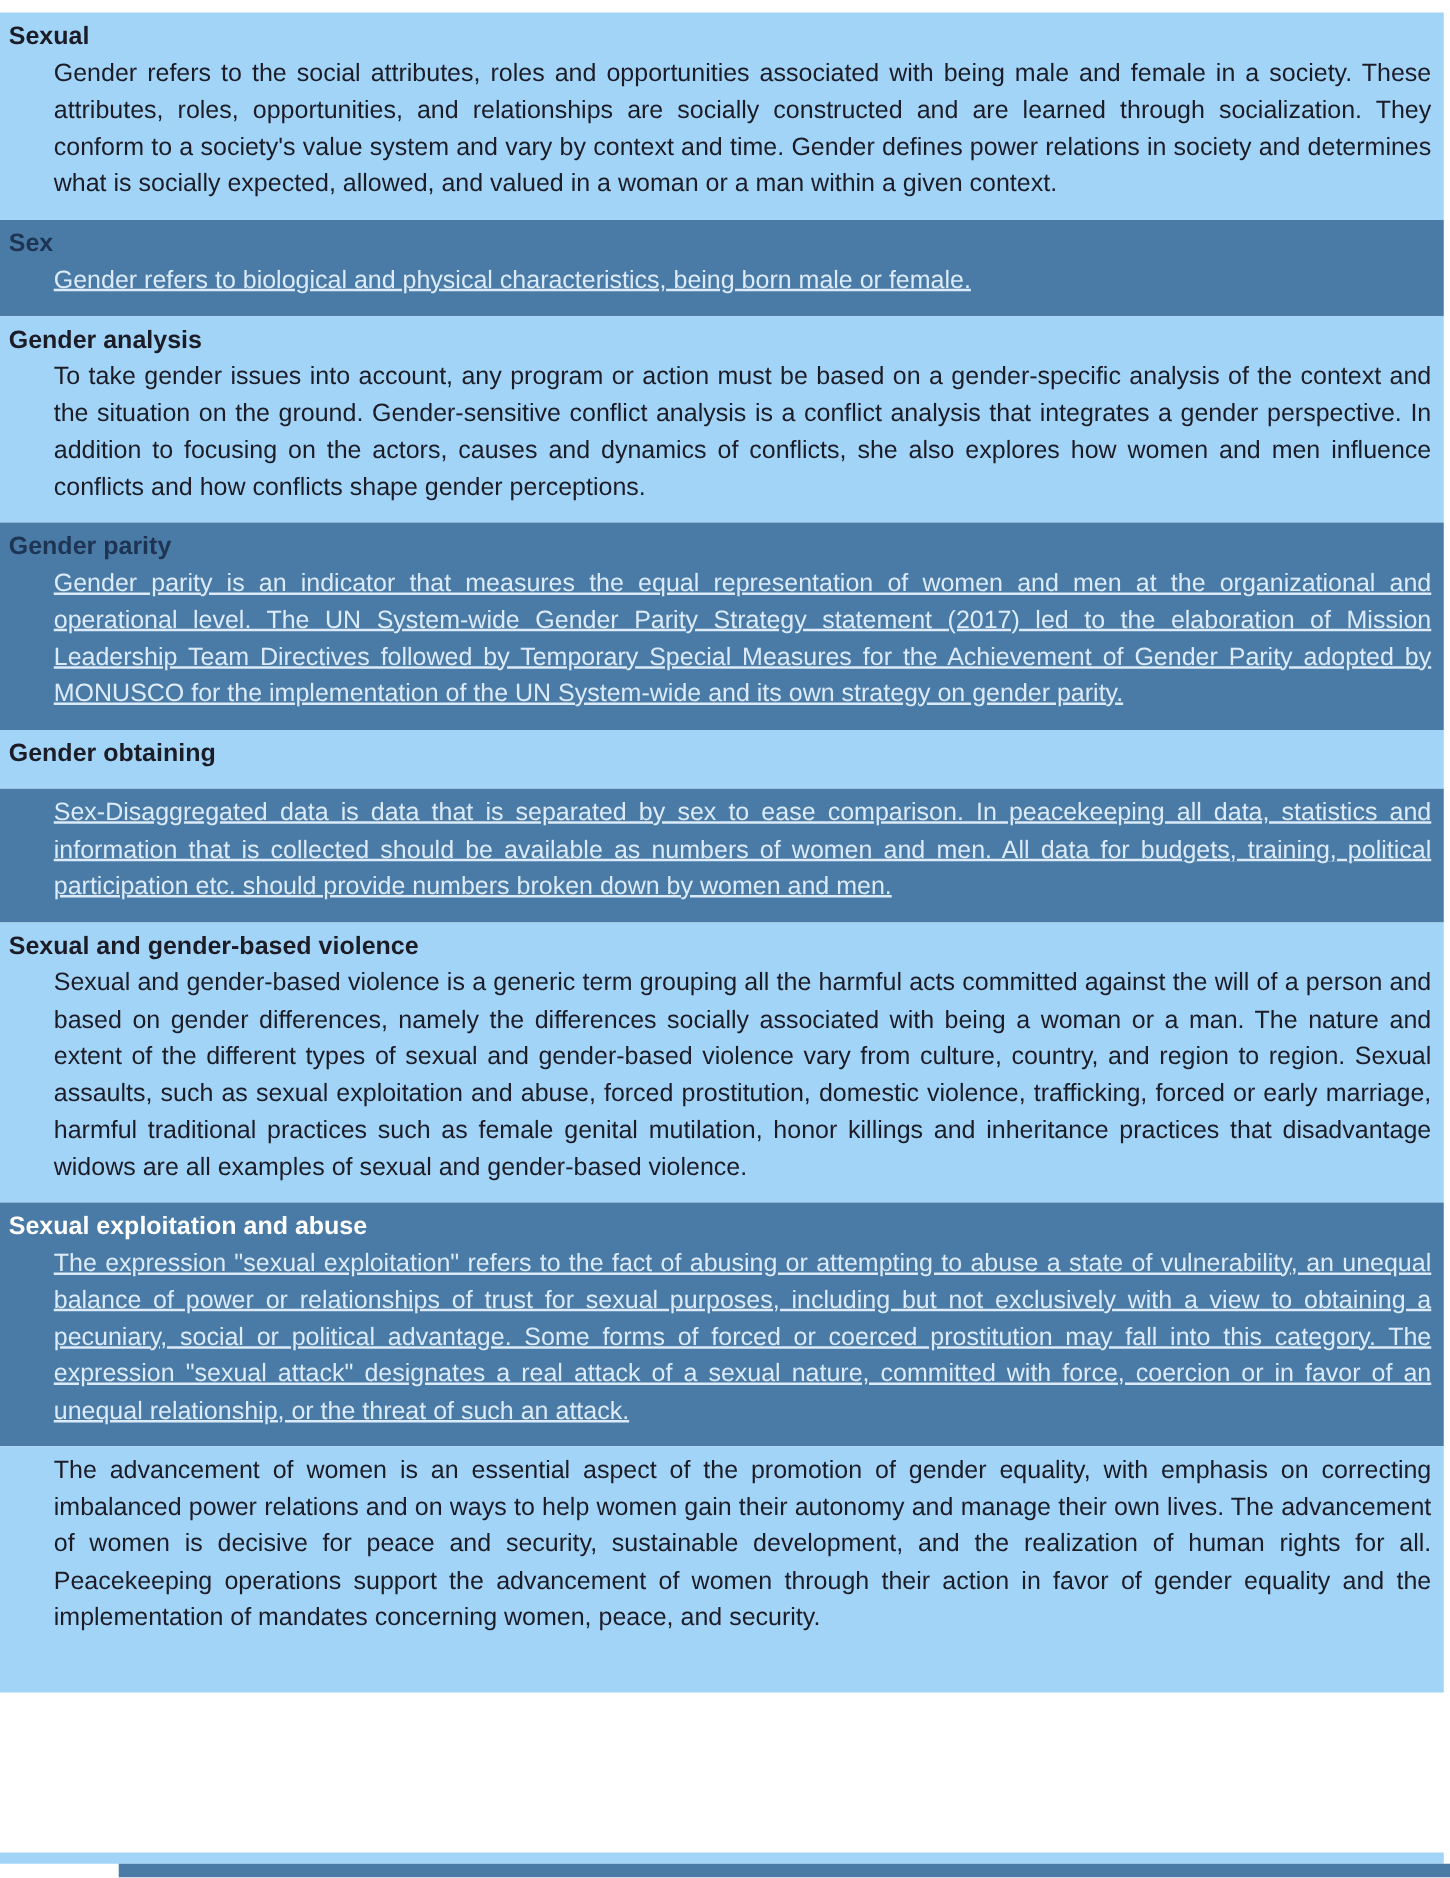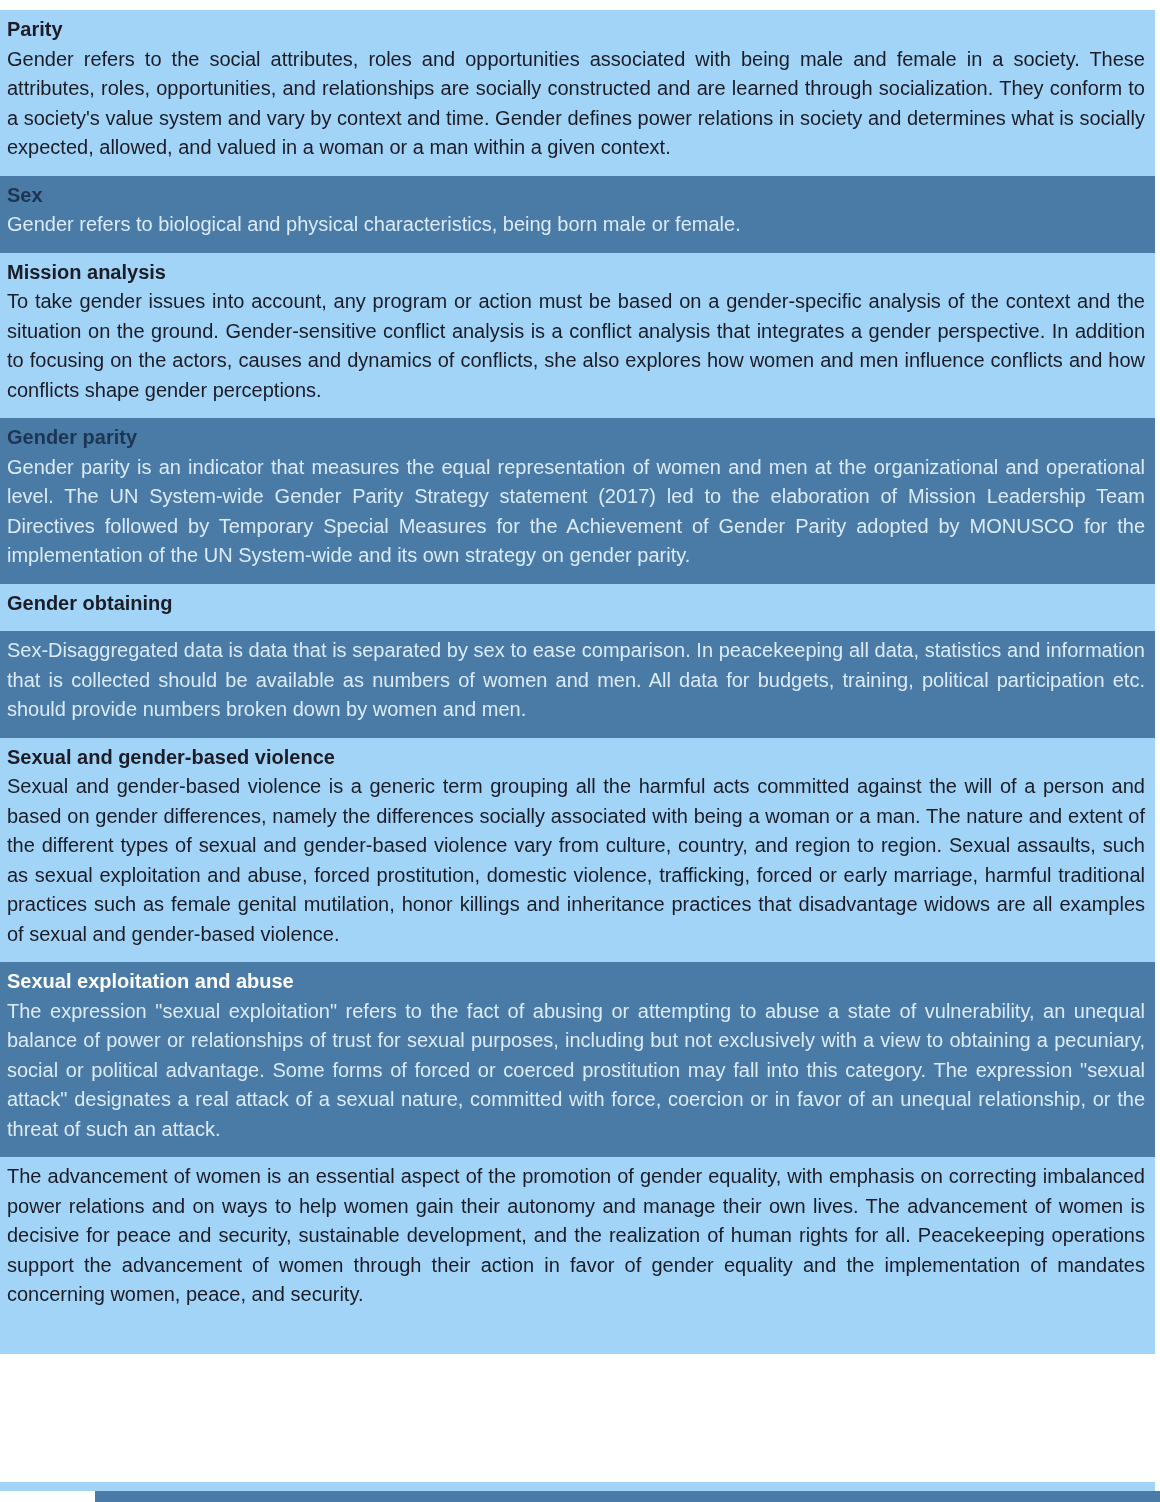--- a/index.html
+++ b/index.html
@@ -34,23 +34,24 @@
     font-size: 20px;
     line-height: 29.5px;
     font-weight: bold;
   }
   .sec.light h2 { color: var(--text_on_light); }
   .sec.dark h2.navy  { color: var(--navy_header); }
   .sec.dark h2.white { color: var(--white_header); }
   .sec p {
     text-align: justify;
     hyphens: none;
+    margin-left: 36px;
   }
   .sec.light p { color: var(--text_on_light); }
-  .sec.dark  p { color: var(--text_on_dark); }
+  .sec.dark  p { color: var(--text_on_dark); text-decoration: underline; }
   .sec.tail { padding-bottom: 44px; }
   
   .strip-light {
     position: absolute;
     left: 0; right: 5px; bottom: 11px;
     height: 9px;
     background: var(--light_bg);
   }
   .strip-dark {
     position: absolute;
@@ -58,31 +59,31 @@
     height: 11px;
     background: var(--dark_bg);
   }
 </style>
 </head>
 <body>
 
 <div class="doc">
 
   <section class="sec light">
-    <h2>Parity</h2>
+    <h2>Sexual</h2>
     <p>Gender refers to the social attributes, roles and opportunities associated with being male and female in a society. These attributes, roles, opportunities, and relationships are socially constructed and are learned through socialization. They conform to a society's value system and vary by context and time. Gender defines power relations in society and determines what is socially expected, allowed, and valued in a woman or a man within a given context.</p>
   </section>
 
   <section class="sec dark">
     <h2 class="navy">Sex</h2>
     <p>Gender refers to biological and physical characteristics, being born male or female.</p>
   </section>
 
   <section class="sec light">
-    <h2>Mission analysis</h2>
+    <h2>Gender analysis</h2>
     <p>To take gender issues into account, any program or action must be based on a gender-specific analysis of the context and the situation on the ground. Gender-sensitive conflict analysis is a conflict analysis that integrates a gender perspective. In addition to focusing on the actors, causes and dynamics of conflicts, she also explores how women and men influence conflicts and how conflicts shape gender perceptions.</p>
   </section>
 
   <section class="sec dark">
     <h2 class="navy">Gender parity</h2>
     <p>Gender parity is an indicator that measures the equal representation of women and men at the organizational and operational level. The UN System-wide Gender Parity Strategy statement (2017) led to the elaboration of Mission Leadership Team Directives followed by Temporary Special Measures for the Achievement of Gender Parity adopted by MONUSCO for the implementation of the UN System-wide and its own strategy on gender parity.</p>
   </section>
 
   <section class="sec light">
     <h2>Gender obtaining</h2>

